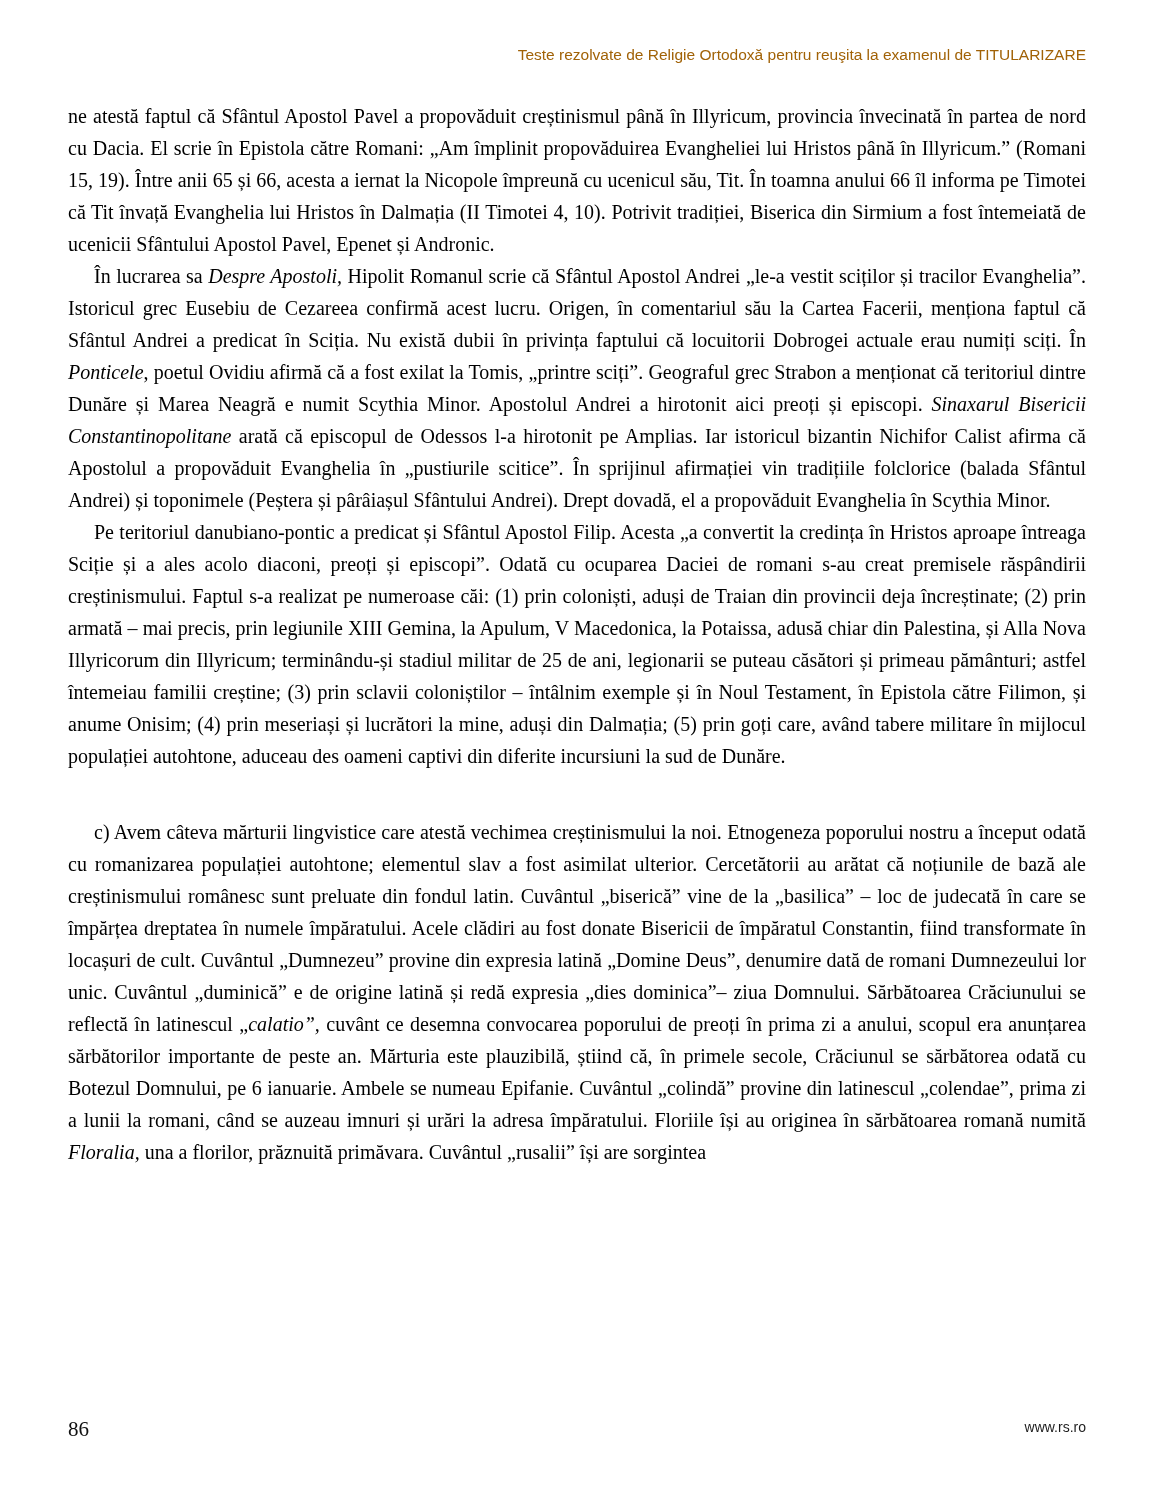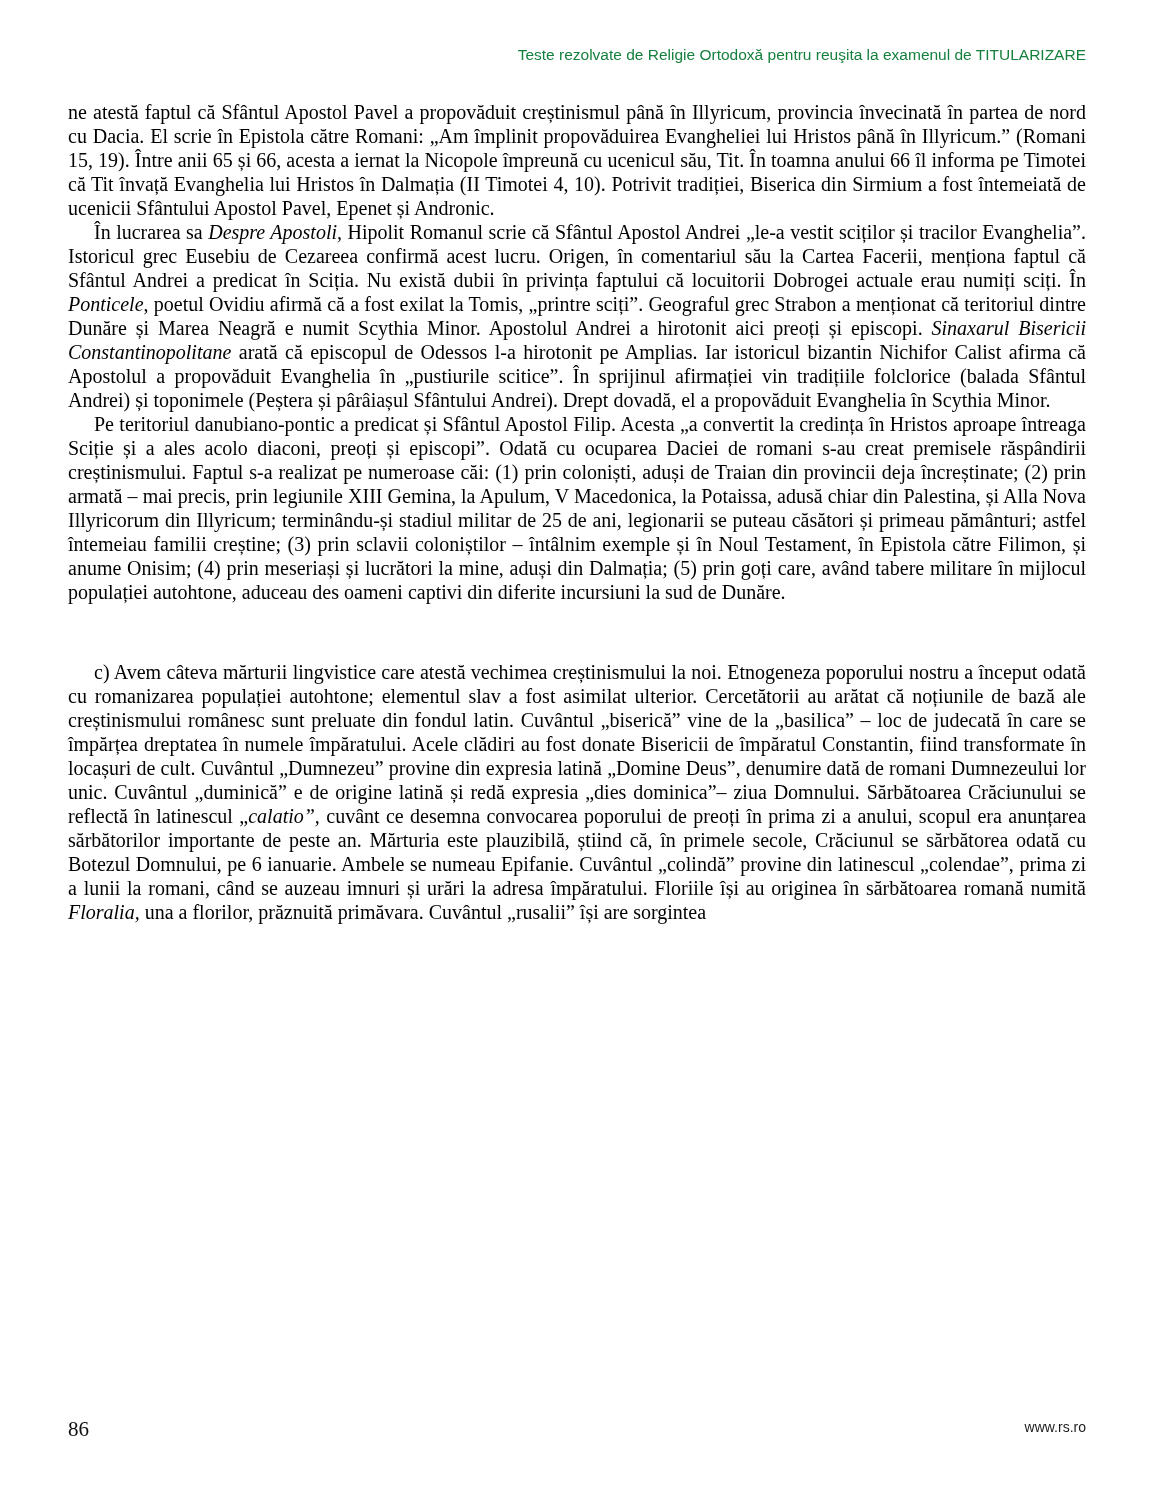--- a/index.html
+++ b/index.html
@@ -14,30 +14,30 @@
   }
   .page {
     position: absolute;
     inset: 0;
     padding: 46px 68px 0 68px;
   }
   .header {
     text-align: right;
     font-family: "Liberation Sans", sans-serif;
     font-size: 15.5px;
-    color: #15803d;
+    color: #a16207;
     margin-bottom: 36px;
   }
   .article p {
     font-size: 20px;
-    line-height: 24px;
+    line-height: 32px;
     text-align: justify;
   }
   .article p.indent { text-indent: 26px; }
-  .article p.space-before { margin-top: 56px; font-family: Liberation Serif, serif; }
+  .article p.space-before { margin-top: 44px; font-family: Liberation Serif, serif; }
   .italic { font-style: italic; }
   .footer {
     position: absolute;
     left: 68px;
     right: 68px;
     bottom: 58px;
     display: flex;
     justify-content: space-between;
     align-items: flex-end;
   }

